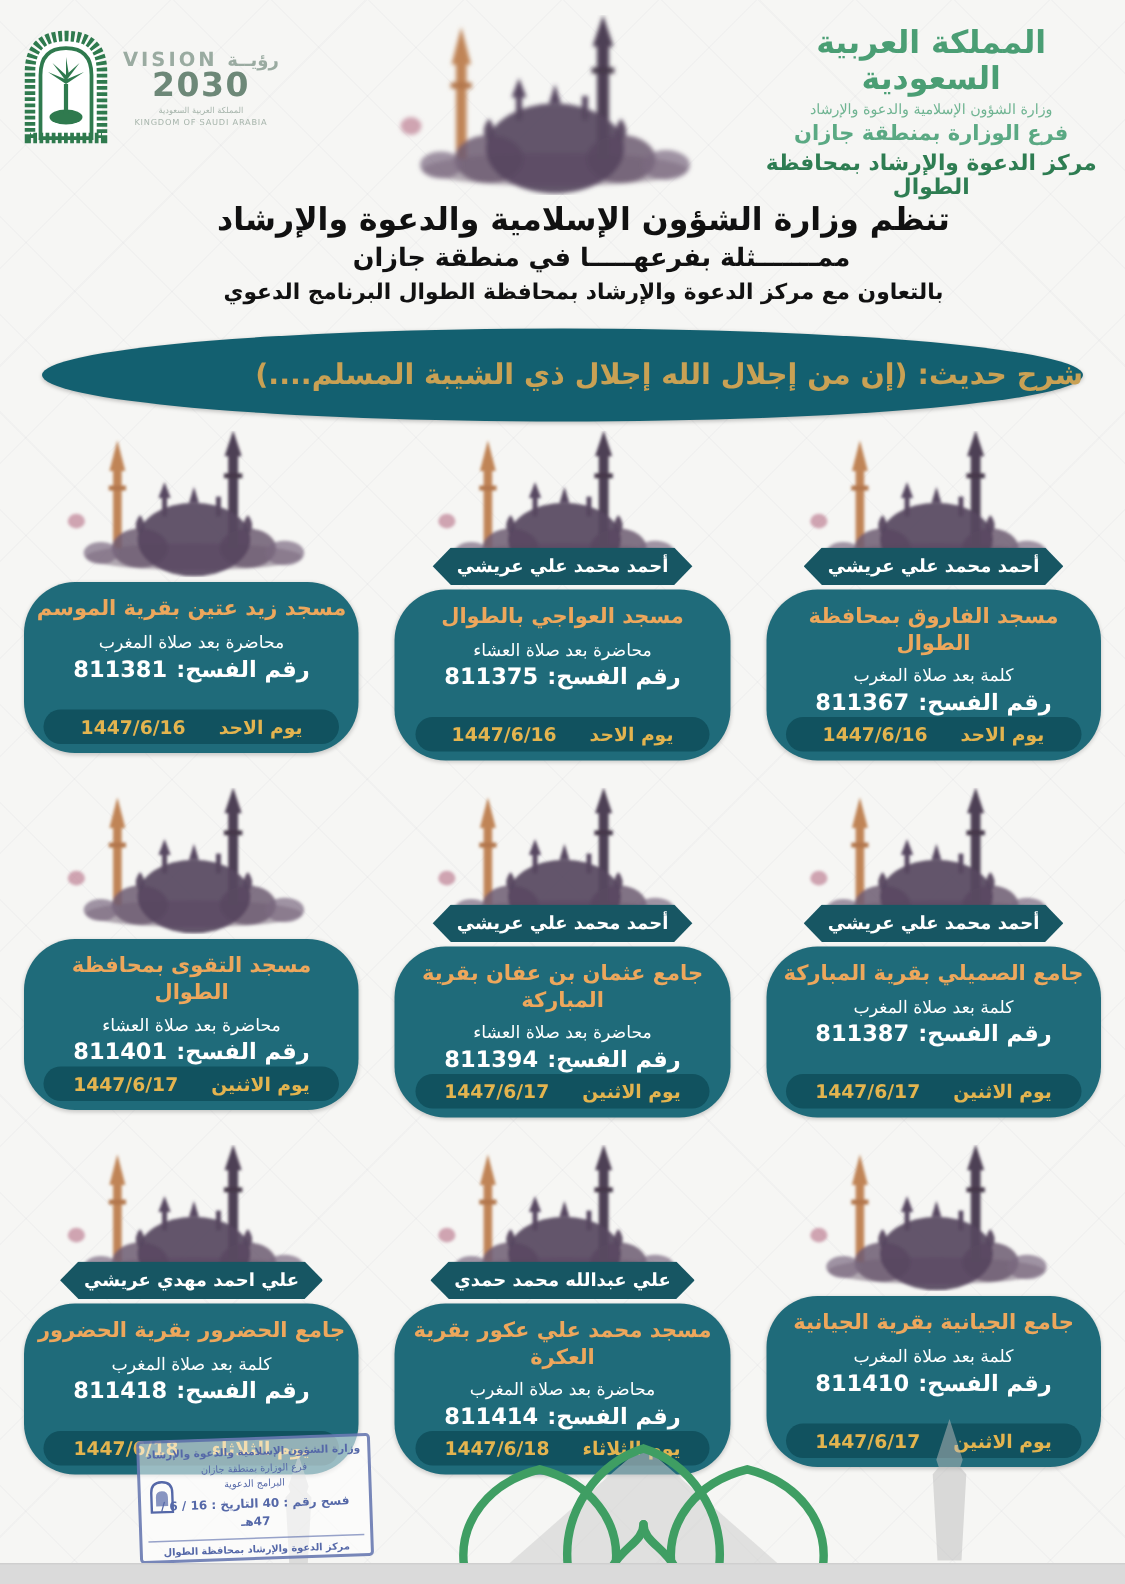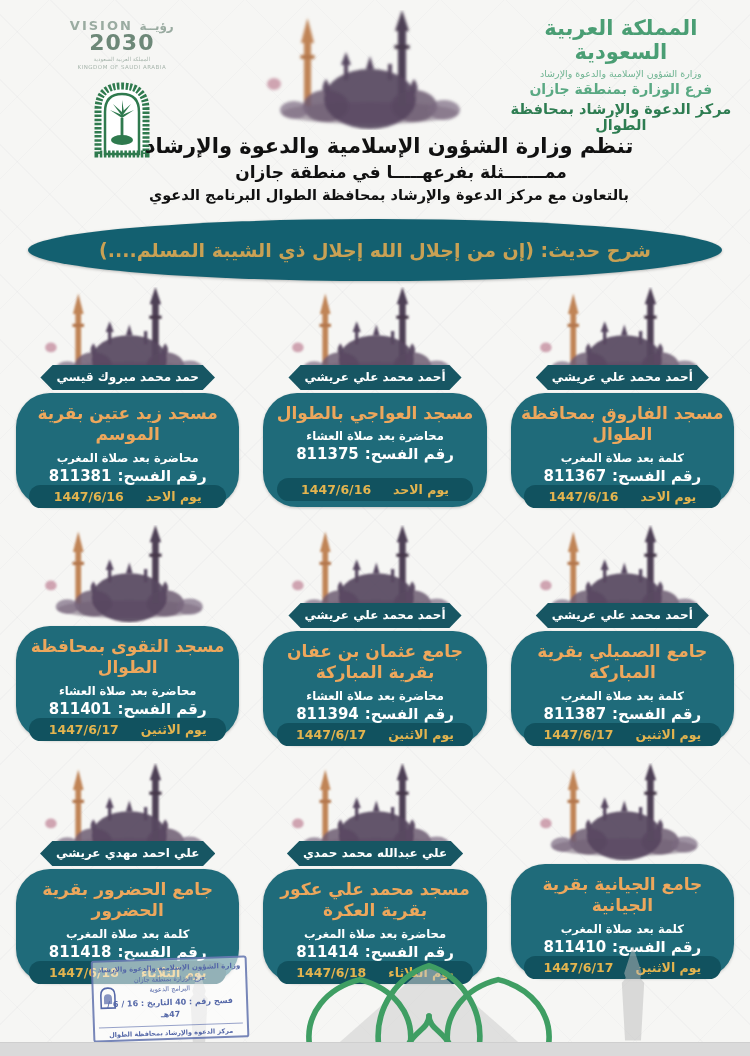--- a/index.html
+++ b/index.html
@@ -11,46 +11,46 @@
       repeating-linear-gradient(-45deg, rgba(110,110,135,.035) 0 1px, transparent 1px 46px);
   }
   
   .header{display:flex;align-items:flex-start;justify-content:space-between;padding:10px 16px 0;height:128px;box-sizing:border-box;}
   .ministry-block{width:230px;text-align:center;color:#44996d;padding-top:6px;}
   .ministry-l1{font-size:21px;font-weight:bold;color:#4a9e74;line-height:1.15;}
   .ministry-l2{font-size:9.5px;color:#6fb492;margin-top:4px;}
   .ministry-l3{font-size:14px;font-weight:bold;color:#5aa983;margin-top:2px;letter-spacing:1px;}
   .ministry-l4{font-size:14.5px;font-weight:bold;color:#2e7d52;margin-top:4px;}
   .header-art{flex:1;display:flex;justify-content:center;align-items:flex-start;}
-  .logos{width:215px;display:flex;align-items:center;gap:10px;justify-content:flex-end;padding-top:8px;flex-direction:column;}
+  .logos{width:215px;display:flex;align-items:center;gap:10px;justify-content:flex-end;padding-top:8px;}
   .vision-logo{text-align:center;color:#8fa69a;direction:ltr;}
   .v-row1{font-size:13px;letter-spacing:2px;color:#9aaba1;font-weight:bold;}
   .v-row1 .v-ar{font-size:12px;letter-spacing:0;}
   .v-year{font-size:22px;font-weight:700;color:#6d8878;line-height:.95;letter-spacing:1px;}
   .v-sub{font-size:5.5px;color:#a7b5ac;letter-spacing:.5px;margin-top:2px;}
   
   .intro{text-align:center;margin-top:6px;color:#111;margin-left:28px;}
   .intro-l1{font-size:21px;font-weight:800;}
   .intro-l2{font-size:17px;font-weight:800;margin-top:4px;padding-left:24px;}
   .intro-l3{font-size:14.5px;font-weight:800;margin-top:5px;}
   
   .hadith{margin:16px auto 0;width:694px;height:62px;background:#136070;border-radius:50%;
-    display:flex;align-items:center;justify-content:center;box-shadow:0 1px 3px rgba(0,0,0,.25);}
+    display:flex;align-items:center;box-shadow:0 1px 3px rgba(0,0,0,.25);}
   .hadith span{color:#c9a154;font-size:19px;font-weight:800;}
   
   .grid{display:grid;grid-template-columns:repeat(3,1fr);column-gap:24px;row-gap:18px;padding:6px 16px 0;}
   .card{display:flex;flex-direction:column;align-items:center;}
   .card-art{width:100%;height:98px;}
   .name-banner{position:relative;z-index:2;margin-top:-20px;background:#175663;color:#fff;
     font-weight:bold;font-size:12px;padding:5px 16px 6px;width:max-content;max-width:96%;text-align:center;
     clip-path:polygon(0 50%,7% 0,93% 0,100% 50%,93% 100%,7% 100%);}
   .info-box{margin-top:3px;background:#1f6b7a;border-radius:34px;width:100%;height:114px;box-sizing:border-box;
     display:flex;flex-direction:column;align-items:center;padding:10px 7px 6px;box-shadow:0 1px 3px rgba(0,0,0,.2);}
-  .venue{color:#eda75c;font-weight:bold;font-size:17px;text-align:center;line-height:1.25;}
-  .activity{color:#fff;font-weight:bold;font-size:11.5px;margin-top:5px;text-align:right;}
+  .venue{color:#eda75c;font-weight:bold;font-size:14px;text-align:center;line-height:1.25;}
+  .activity{color:#fff;font-weight:normal;font-size:11.5px;margin-top:5px;text-align:right;}
   .permit{color:#fff;font-weight:800;font-size:15px;margin-top:2px;display:flex;gap:6px;align-items:baseline;}
   .ltr{direction:ltr;unicode-bidi:isolate;}
   .date-pill{margin-top:auto;background:#11525f;border-radius:15px;width:94%;box-sizing:border-box;
     padding:4px 10px;display:flex;justify-content:center;gap:22px;color:#e3b44f;font-weight:800;font-size:12.5px;}
   
   .footer{position:absolute;left:0;right:0;bottom:0;height:102px;}
   .stamp{position:absolute;left:92px;top:4px;width:156px;height:82px;transform:rotate(-2deg);
     border:2px solid rgba(85,104,168,.8);border-radius:3px;background:rgba(255,255,255,.55);
     color:#5568a8;text-align:center;font-size:6.5px;line-height:1.55;padding:3px 4px;box-sizing:border-box;}
   .stamp .s-big{font-size:7px;font-weight:bold;}
@@ -187,21 +187,20 @@
           <span>يوم الاحد</span>
           <span class="ltr">1447/6/16</span>
         </div>
       </div>
     </article>
 
     <article class="card">
       <svg class="card-art" viewBox="0 0 240 120">
           <use href="#mosque"></use>
         </svg>
-      <div class="name-banner"><span>حمد محمد مبروك قيسي</span></div>
       <div class="info-box">
         <div class="venue">مسجد زيد عتين بقرية الموسم</div>
         <div class="activity">محاضرة بعد صلاة المغرب</div>
         <div class="permit">
           <span>رقم الفسح:</span>
           <span class="ltr">811381</span>
         </div>
         <div class="date-pill">
           <span>يوم الاحد</span>
           <span class="ltr">1447/6/16</span>

